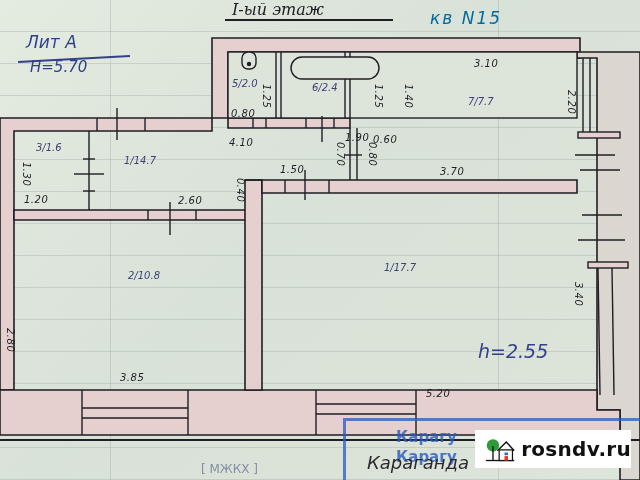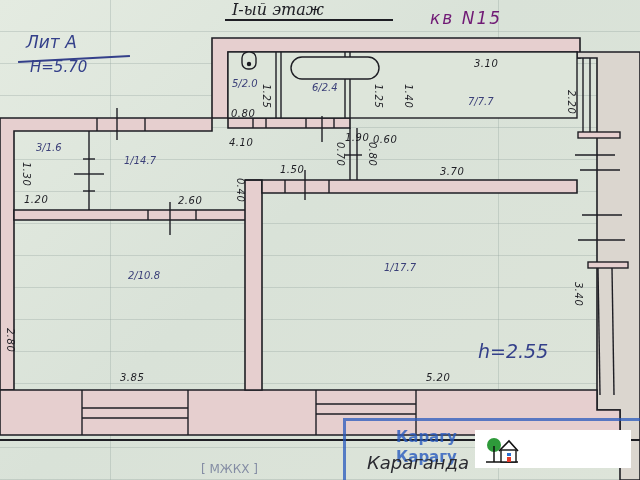--- a/index.html
+++ b/index.html
@@ -13,21 +13,21 @@
     background:
       repeating-linear-gradient(to bottom, transparent 0px, transparent 31px, rgba(150,165,160,0.35) 31px, rgba(150,165,160,0.35) 32px),
       linear-gradient(135deg, #e4ebe1 0%, #d9e2d8 45%, #dde4d9 100%);
   }
   .vline { position:absolute; width:1px; background:rgba(150,165,160,0.35); }
   .svg-plan { position:absolute; left:0; top:0; }
   .label { position:absolute; white-space:nowrap; color:#1e1e24; font-family:"DejaVu Sans", sans-serif; font-style:italic; }
   .dim { font-size:10px; letter-spacing:0.5px; }
   .room { font-size:10px; color:#3a3f78; }
   .blue-ink { color:#34408a; }
-  .red-ink { color:#701a75; font-style:italic; letter-spacing:2px; font-size:17px; }
+  .red-ink { color:#0369a1; font-style:italic; letter-spacing:2px; font-size:17px; }
   .rot { transform:rotate(90deg); transform-origin:left top; }
   .title-floor { font-size:16px; font-family:"DejaVu Serif", serif; }
   .underline { position:absolute; height:2px; background:#1e1e24; }
   .stamp {
     position:absolute; left:343px; top:418px; width:310px; height:80px;
     border:3px solid rgba(40,90,190,0.75); border-right:none; border-bottom:none;
   }
   .stamp-text { position:absolute; color:rgba(40,90,190,0.8); font-weight:bold; font-size:15px; font-style:normal; }
   .watermark {
     position:absolute; left:475px; top:430px; width:156px; height:38px;
@@ -151,32 +151,33 @@
 <div class="label dim rot" style="left:32px;top:162px;">1.30</div>
 <div class="label dim" style="left:24px;top:194px;">1.20</div>
 <div class="label dim" style="left:178px;top:195px;">2.60</div>
 <div class="label dim rot" style="left:246px;top:178px;">0.40</div>
 <div class="label dim" style="left:280px;top:164px;">1.50</div>
 <div class="label dim rot" style="left:346px;top:142px;">0.70</div>
 <div class="label dim rot" style="left:378px;top:142px;">0.80</div>
 <div class="label dim" style="left:440px;top:166px;">3.70</div>
 <div class="label dim rot" style="left:16px;top:328px;">2.80</div>
 <div class="label dim" style="left:120px;top:372px;">3.85</div>
-<div class="label dim" style="left:426px;top:372px;text-align:right;">5.20</div>
+<div class="label dim" style="left:426px;top:388px;text-align:right;">5.20</div>
 <div class="label dim rot" style="left:584px;top:282px;">3.40</div>
 
 <div class="stamp"></div>
 <div class="label stamp-text" style="left:396px;top:428px;">Карагу</div>
 <div class="label stamp-text" style="left:396px;top:448px;">Карагу</div>
 <div class="label" style="left:322px;top:452px;font-size:18px;color:#2a2a30;margin-left:45px;">Караганда</div>
 <div class="label" style="left:160px;top:462px;font-size:12px;color:rgba(60,70,120,0.55);font-style:normal;margin-left:41px;">[ МЖКХ ]</div>
 
 <div class="watermark">
   <svg width="34" height="30" viewBox="0 0 34 30">
     <line x1="1" y1="28" x2="33" y2="28" stroke="#111" stroke-width="1.5"></line>
     <circle cx="9" cy="11" r="7" fill="#2e9a3a"></circle>
     <line x1="9" y1="12" x2="9" y2="28" stroke="#111" stroke-width="1.5"></line>
     <path d="M14,17 L24,7 L33,17" fill="none" stroke="#111" stroke-width="1.6"></path>
     <rect x="16" y="16" width="15" height="12" fill="#fff" stroke="#111" stroke-width="1.4"></rect>
     <rect x="22" y="19" width="4" height="3" fill="#2a6fd0"></rect>
     <rect x="22" y="23" width="4" height="5" fill="#e23a2a"></rect>
   </svg>
+  <span class="wm-text">rosndv.ru</span>
 </div>
 
 </body></html>

